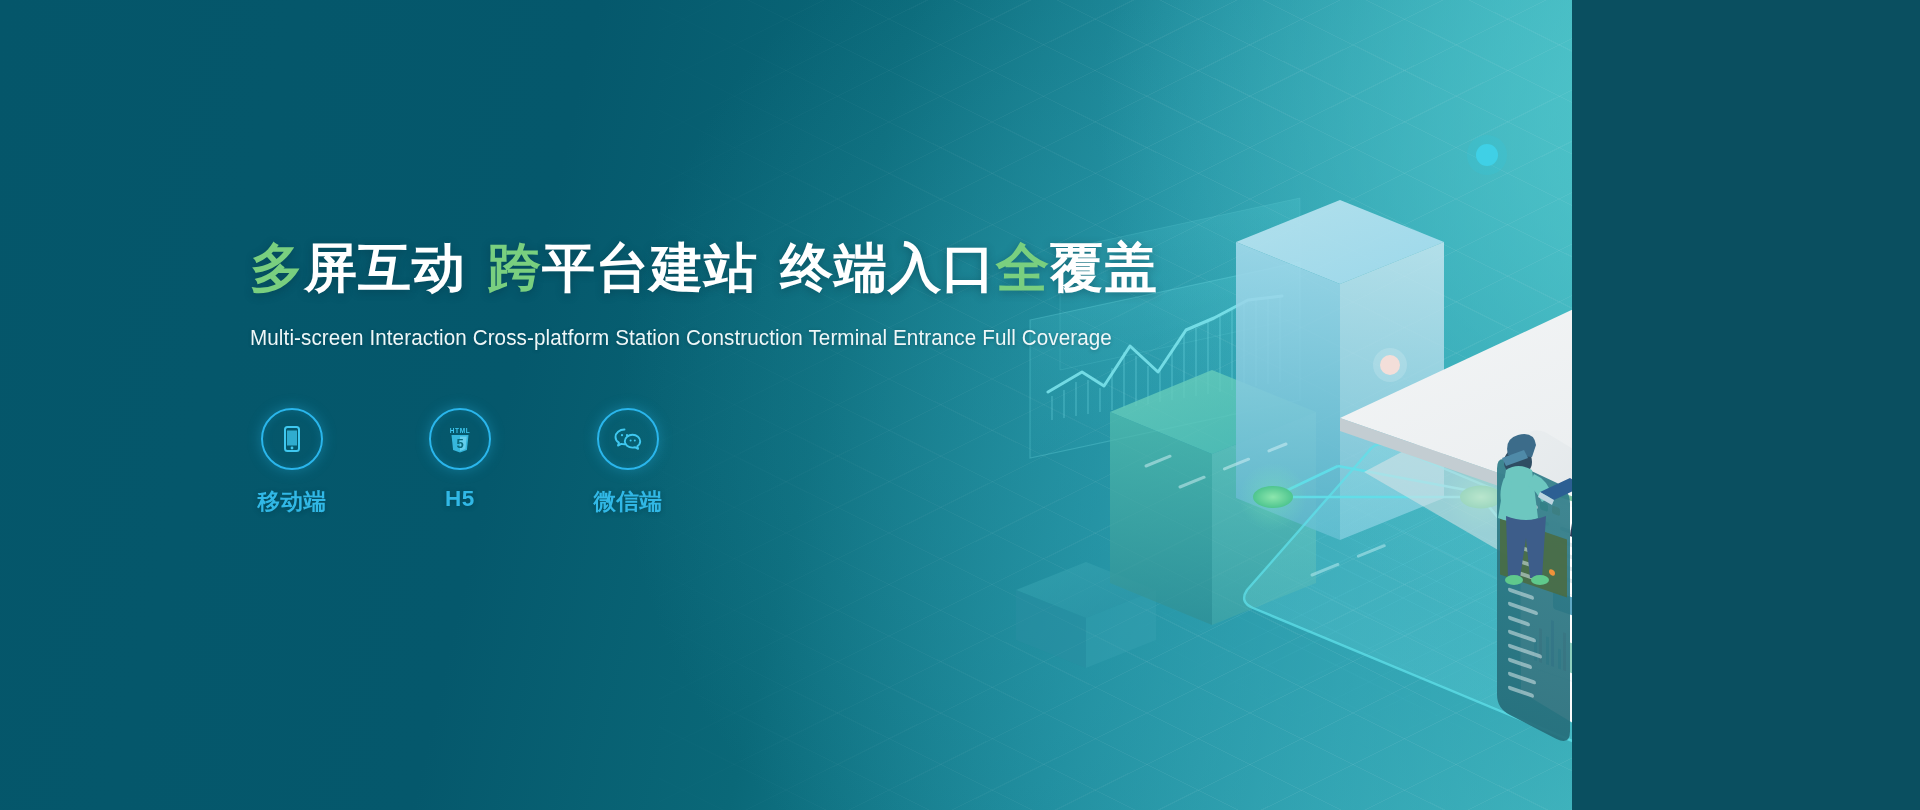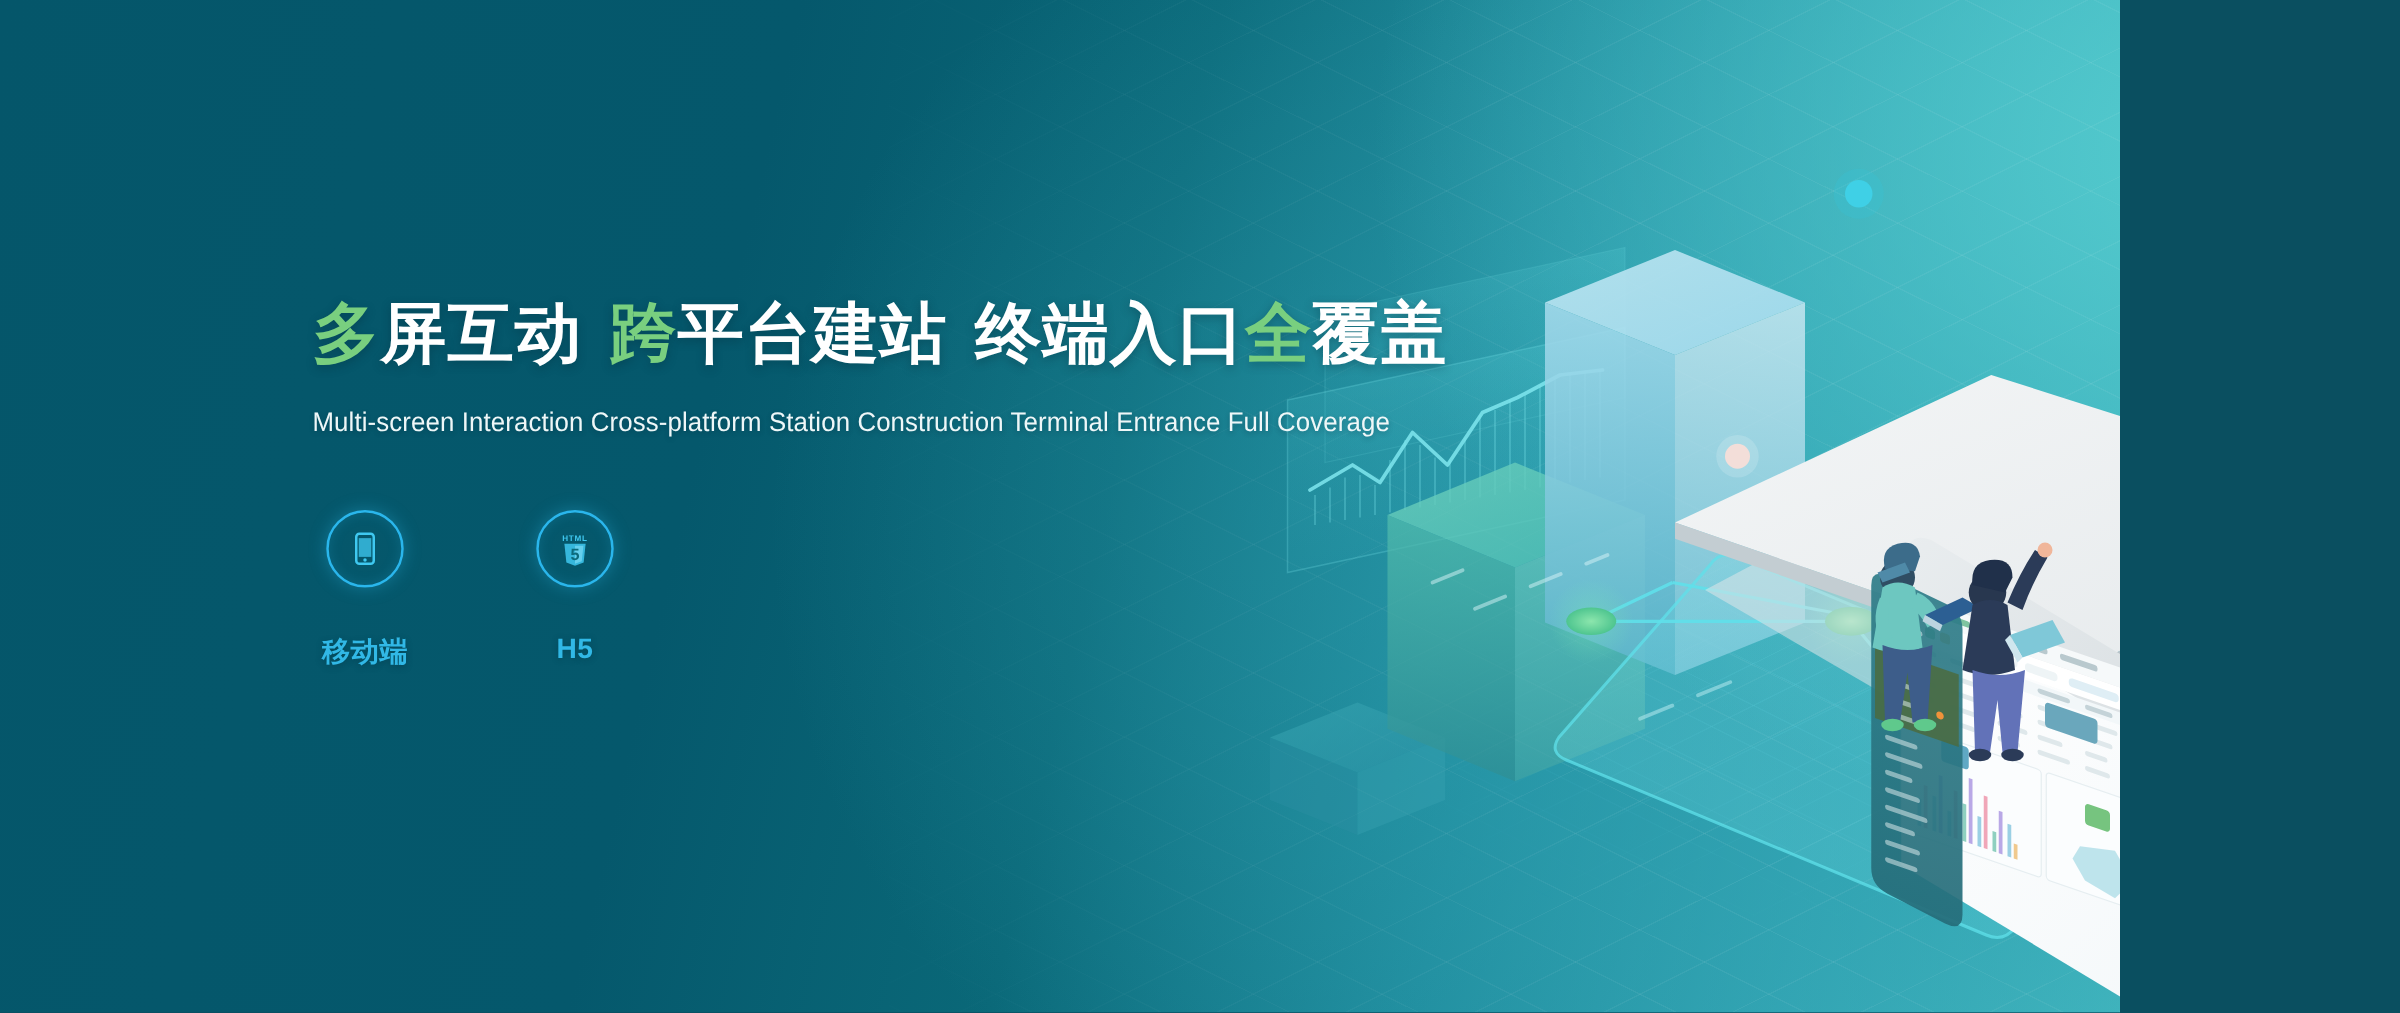--- a/index.html
+++ b/index.html
@@ -7,21 +7,21 @@
   html,body { background:#0a4f60; }
   body {
     width:1920px; height:810px;
     font-family:"Liberation Sans","DejaVu Sans",sans-serif;
     overflow:hidden;
   }
 
   
   .banner{
     position:relative;
-    width:1696px; height:810px;
+    width:1572px; height:810px;
     overflow:hidden;
     background:
       radial-gradient(ellipse 1100px 900px at 1780px 120px, rgba(86,205,208,.95) 0%, rgba(86,205,208,0) 62%),
       radial-gradient(ellipse 1300px 1000px at 1500px 420px, rgba(47,160,177,.85) 0%, rgba(47,160,177,0) 68%),
       linear-gradient(103deg,#05566a 0%, #05586c 34%, #0a6878 52%, #1e8b9c 70%, #35a8b5 86%, #47bcc2 100%);
   }
 
   
   .iso-grid{
     position:absolute; inset:0;
@@ -71,21 +71,21 @@
     display:flex; flex-direction:column; align-items:center;
   }
   .icon-disc{
     width:62px; height:62px; border-radius:50%;
     border:2.6px solid #2ab6ec;
     display:flex; align-items:center; justify-content:center;
     box-shadow:0 0 14px rgba(42,182,236,.35), inset 0 0 10px rgba(42,182,236,.18);
   }
   .icon-disc svg{ display:block; }
   .icon-label{
-    margin-top:36px;
+    margin-top:16px;
     font-size:22.5px; font-weight:700; color:#31b8e6;
     white-space:nowrap; letter-spacing:.5px;
     text-shadow:0 1px 5px rgba(0,40,55,.35);
   }
 
   
   .art{ position:absolute; left:0; top:0; width:1920px; height:810px; pointer-events:none; }
 </style>
 </head>
 <body>
@@ -454,16 +454,31 @@
           <text x="16" y="10" text-anchor="middle" font-family="Liberation Sans, sans-serif" font-size="6.5" font-weight="700" fill="#3fc8f0" letter-spacing="0.6">HTML</text>
           <path d="M7.5 12 h17 l-1.6 15 L16 29.5 L9.1 27 Z" fill="#3fc8f0" fill-opacity=".85"></path>
           <path d="M16 13.6 v14.3 l5.4 -2 l1.3 -12.3 Z" fill="#8de4fb" fill-opacity=".55"></path>
           <text x="16" y="25" text-anchor="middle" font-family="Liberation Sans, sans-serif" font-size="13" font-weight="700" fill="#0c6a7c">5</text>
         </svg>
       </div>
       <div class="icon-label">H5</div>
     </div>
 
 
+    <div class="icon-cell">
+      <div class="icon-disc">
+        <svg width="34" height="34" viewBox="0 0 34 34" fill="none">
+          <path d="M13.5 7.5 c-5 0 -9 3.3 -9 7.4 c0 2.3 1.3 4.4 3.4 5.7 l-0.9 3 l3.3 -1.7
+                   c1 0.3 2.1 0.4 3.2 0.4 c0.2 0 0.4 0 0.6 0" stroke="#3fc8f0" stroke-width="1.9" stroke-linecap="round" stroke-linejoin="round"></path>
+          <circle cx="11" cy="13.2" r="1.1" fill="#3fc8f0"></circle>
+          <circle cx="16" cy="13.2" r="1.1" fill="#3fc8f0"></circle>
+          <path d="M21.5 12.8 c4.3 0 7.7 2.9 7.7 6.4 c0 2 -1.1 3.8 -2.9 5 l0.8 2.6 l-2.9 -1.5
+                   c-0.9 0.2 -1.8 0.3 -2.7 0.3 c-4.3 0 -7.7 -2.9 -7.7 -6.4 c0 -3.5 3.4 -6.4 7.7 -6.4 Z" stroke="#3fc8f0" stroke-width="1.9" stroke-linejoin="round"></path>
+          <circle cx="19.6" cy="18.4" r="1" fill="#3fc8f0"></circle>
+          <circle cx="23.8" cy="18.4" r="1" fill="#3fc8f0"></circle>
+        </svg>
+      </div>
+      <div class="icon-label">微信端</div>
+    </div>
 
 
   </div>
 </div>
 
 </body></html>

